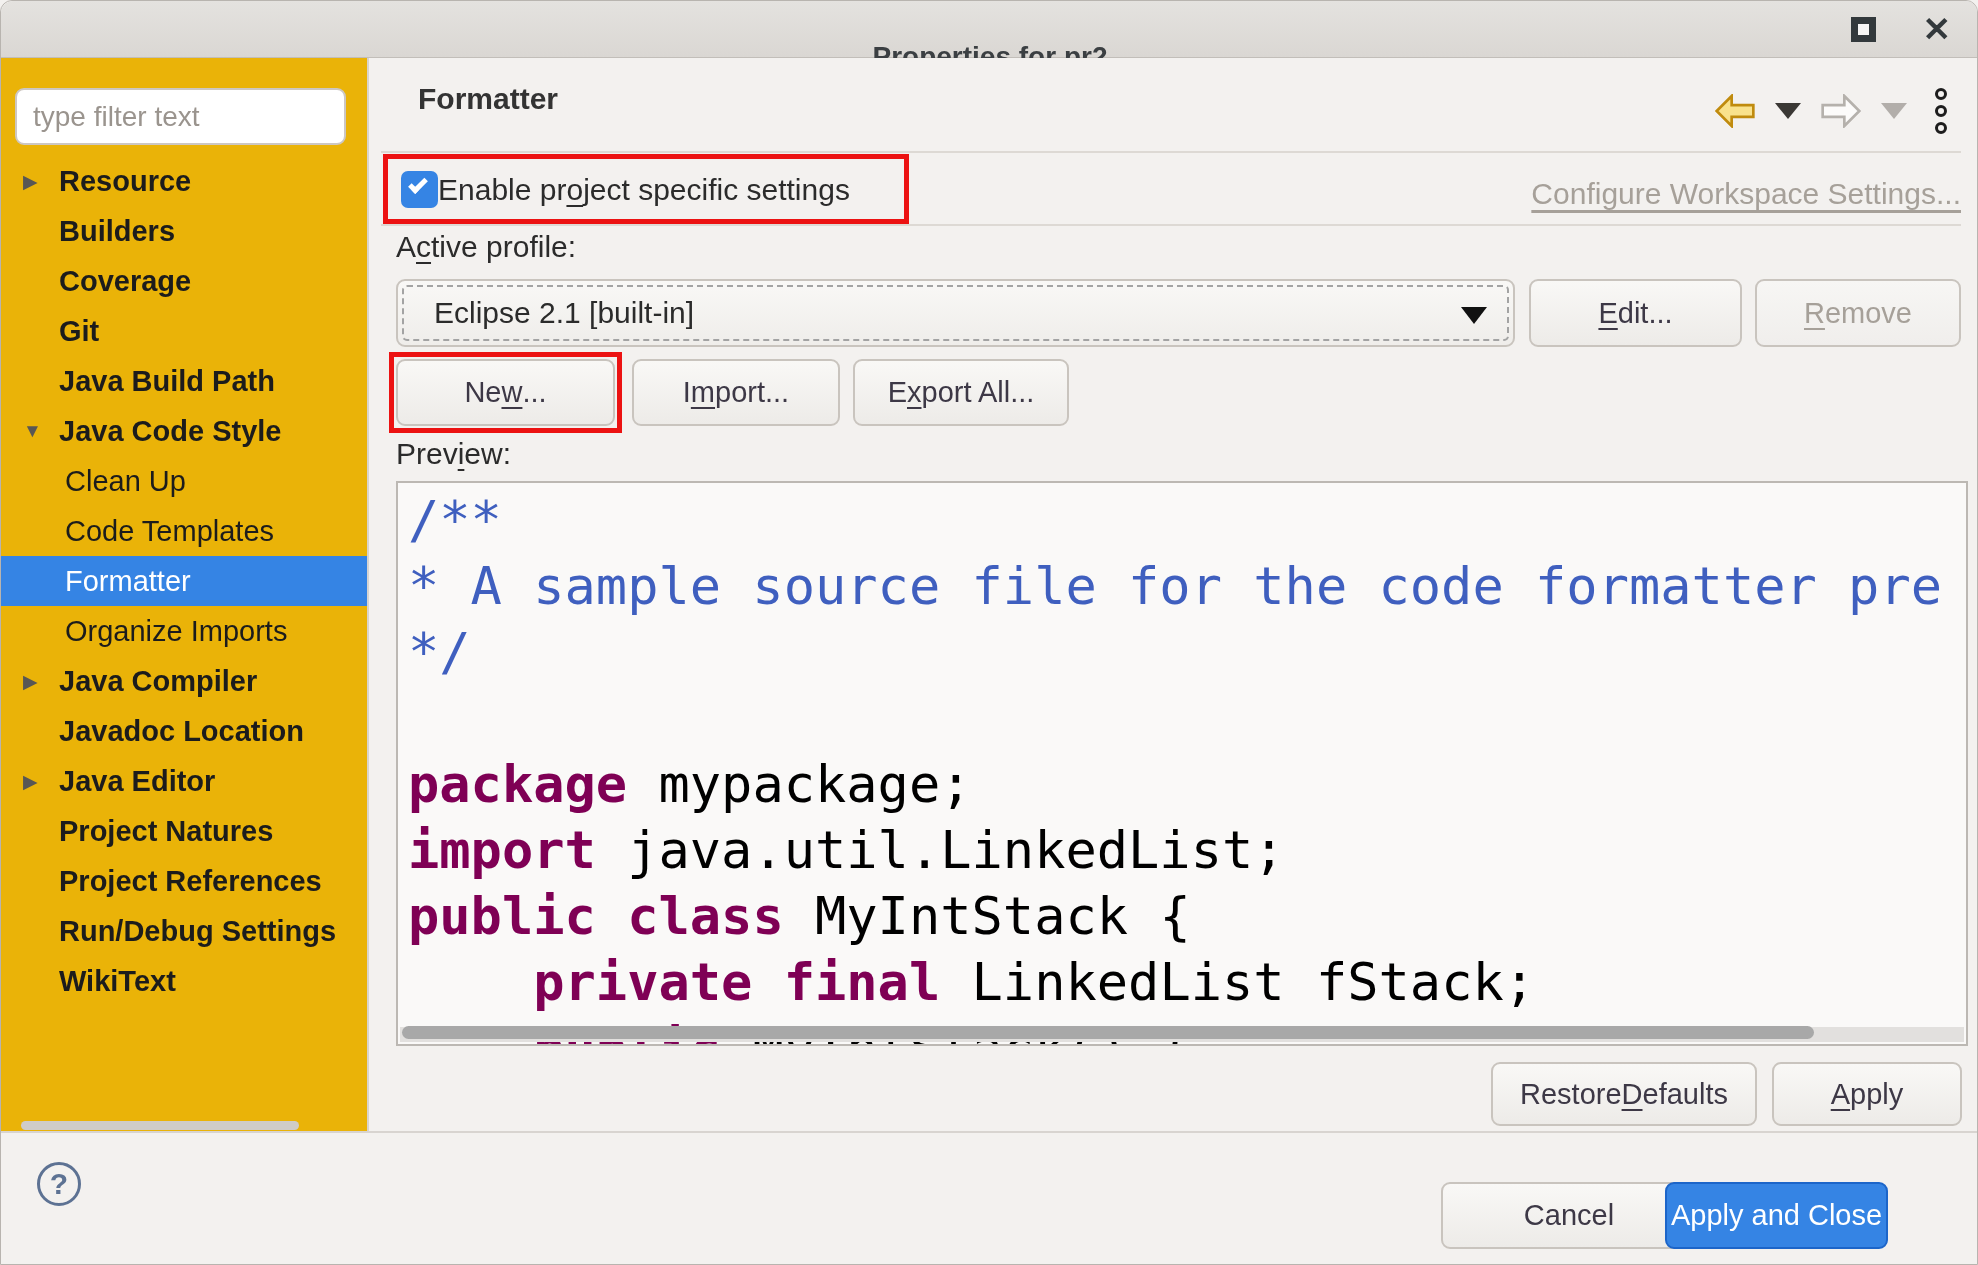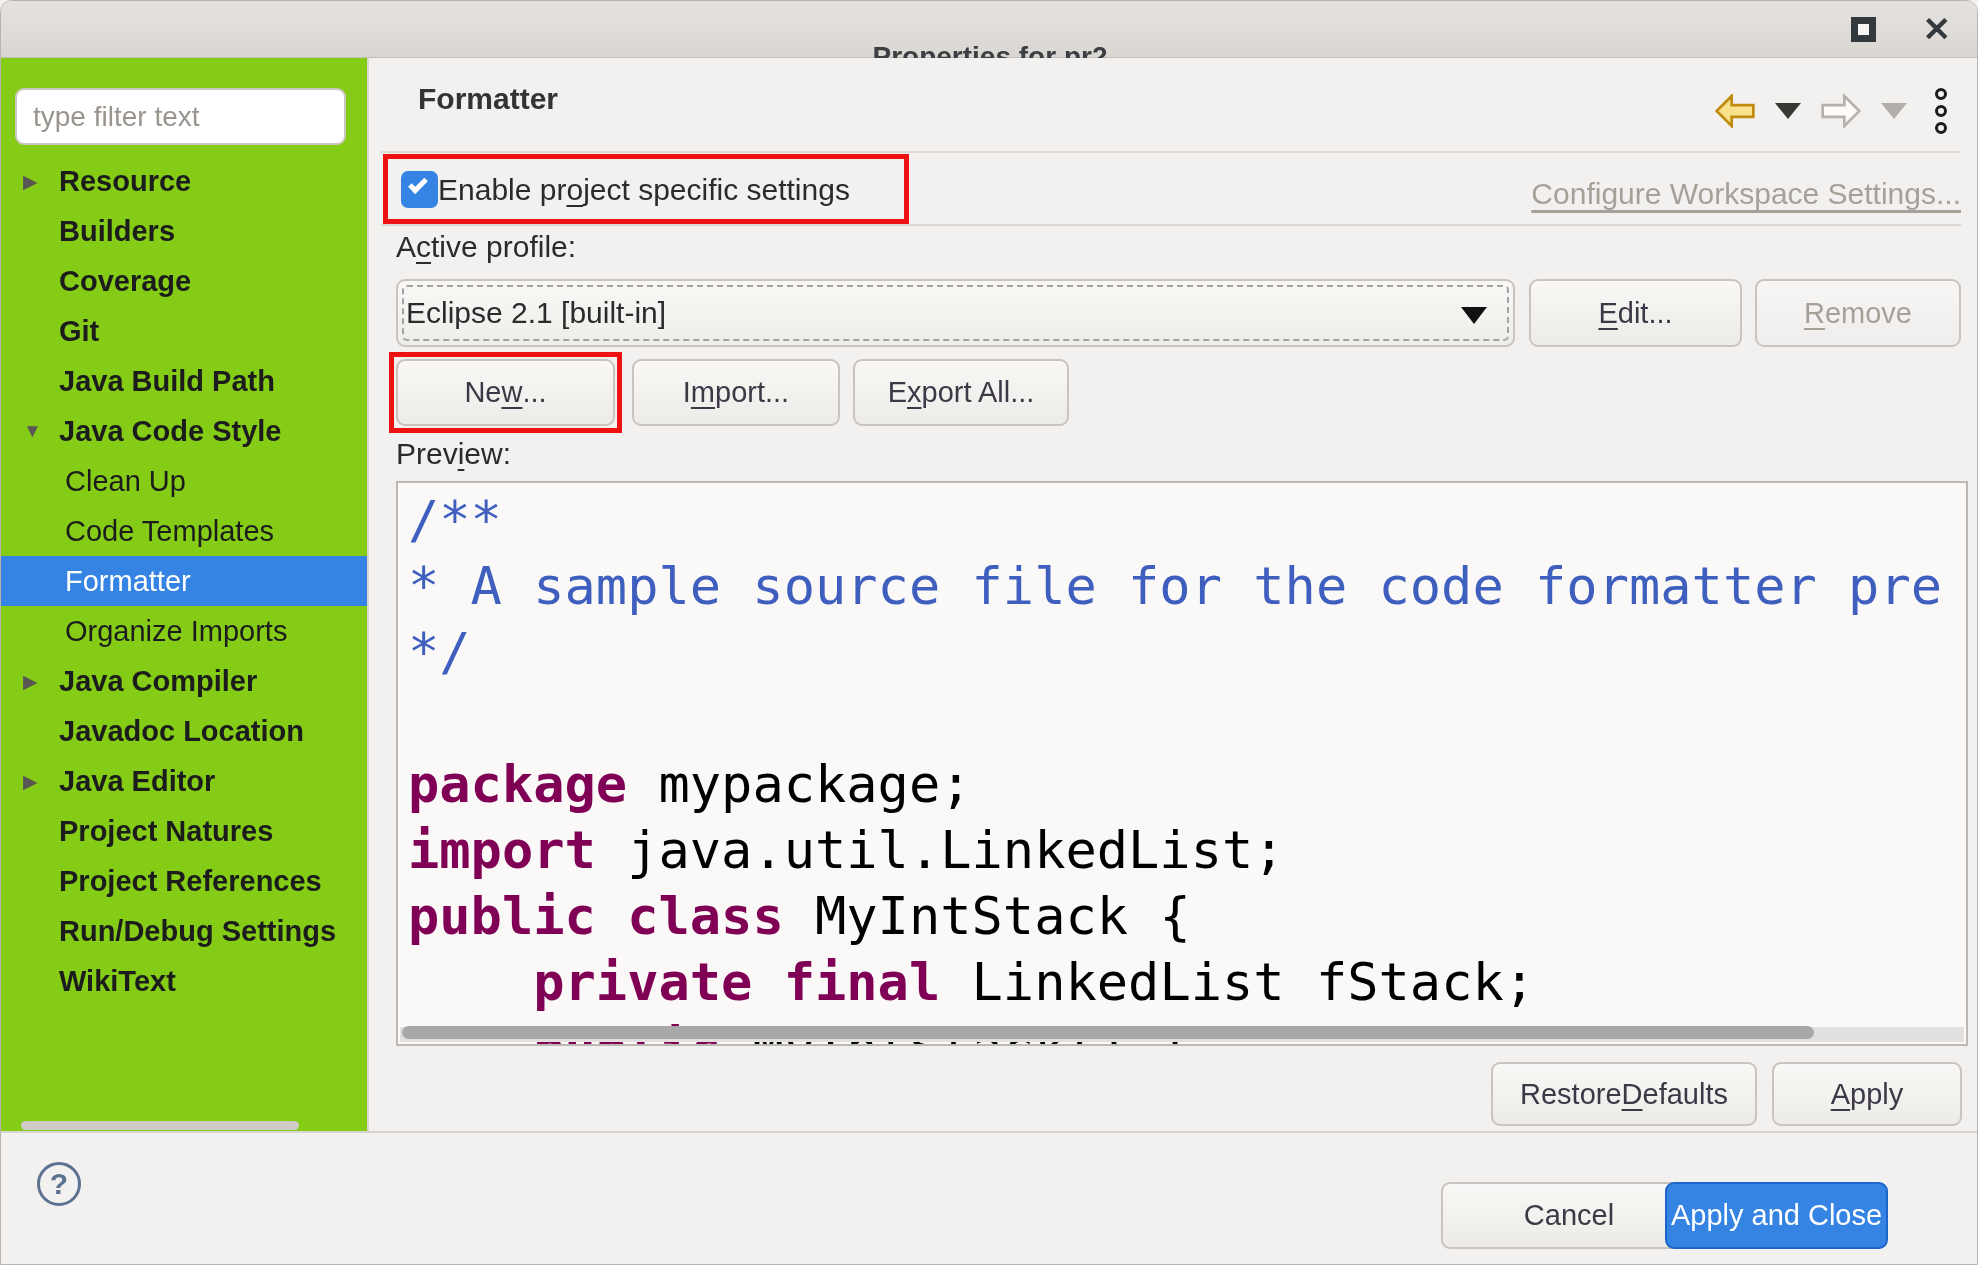--- a/index.html
+++ b/index.html
@@ -13,21 +13,21 @@
     background:linear-gradient(#e4e2df,#dad7d3); border-bottom:1px solid #c2beb9;
     border-radius:12px 12px 0 0; }
   #title { position:absolute; width:100%; text-align:center; top:12px;
     font-size:28px; font-weight:700; color:#3b3f42;margin-top:28px; }
   #btn-max { position:absolute; right:103px; top:16px; width:25px; height:25px;
     border:7px solid #33393c; background:#f6f5f4; }
   #btn-close { position:absolute; right:28px; top:8px; font-size:34px; font-weight:700;
     color:#33393c; line-height:40px; }
 
   
-  #sidebar { position:absolute; left:0; top:57px; width:366px; height:1073px; background:#84cc16; }
+  #sidebar { position:absolute; left:0; top:57px; width:366px; height:1073px; background:#eab308; }
   #sidebar-divider { position:absolute; left:366px; top:57px; width:2px; height:1073px; background:#d8d4d0; }
   #filter-input { position:absolute; left:14px; top:30px; width:331px; height:57px;
     border:2px solid #cdc7c2; border-radius:9px; background:#fff; padding:0 16px;
     font-size:28px; color:#333; font-family:"Liberation Sans",sans-serif; }
   #filter-input::placeholder { color:#9a948e; }
   #tree { position:absolute; left:0; top:98px; width:366px; }
   .tree-row { position:relative; height:50px; display:flex; align-items:center;
     font-size:29px; color:#1c1c1c; cursor:default; }
   .tree-row .arrow { position:absolute; left:22px; font-size:19px; color:#595754; }
   .tree-row .lbl-1 { margin-left:58px;font-weight:bold; }
@@ -66,21 +66,21 @@
 
   .btn { position:absolute; display:flex; align-items:center; justify-content:center;
     background:linear-gradient(#f9f8f6,#edebe8); border:2px solid #c9c4be; border-radius:9px;
     font-size:29px; color:#3d3846; }
   .btn.disabled { color:#a6a099; background:linear-gradient(#f7f6f4,#f0eeec); }
 
   #profile-combo { position:absolute; left:27px; top:221px; width:1119px; height:68px;
     background:linear-gradient(#f9f8f6,#efedea); border:2px solid #c9c4be; border-radius:9px; }
   #combo-focus { position:absolute; left:4px; top:4px; right:4px; bottom:4px;
     border:2px dashed #a3a3a3; border-radius:5px; }
-  #profile-value { position:absolute; left:8px; top:15px; font-size:30px; color:#2b2b2b; }
+  #profile-value { position:absolute; left:36px; top:15px; font-size:30px; color:#2b2b2b; }
   #combo-arrow { position:absolute; right:26px; top:26px; width:0; height:0;
     border-left:13px solid transparent; border-right:13px solid transparent; border-top:17px solid #111; }
 
   #btn-edit    { left:1160px; top:221px; width:213px; height:68px; }
   #btn-remove  { left:1386px; top:221px; width:206px; height:68px; }
   #btn-new     { left:27px;  top:301px; width:219px; height:67px; }
   #btn-import  { left:263px; top:301px; width:208px; height:67px; }
   #btn-export  { left:484px; top:301px; width:216px; height:67px; }
 
   #preview-label { position:absolute; left:27px; top:379px; font-size:30px; color:#2b2b2b; }

